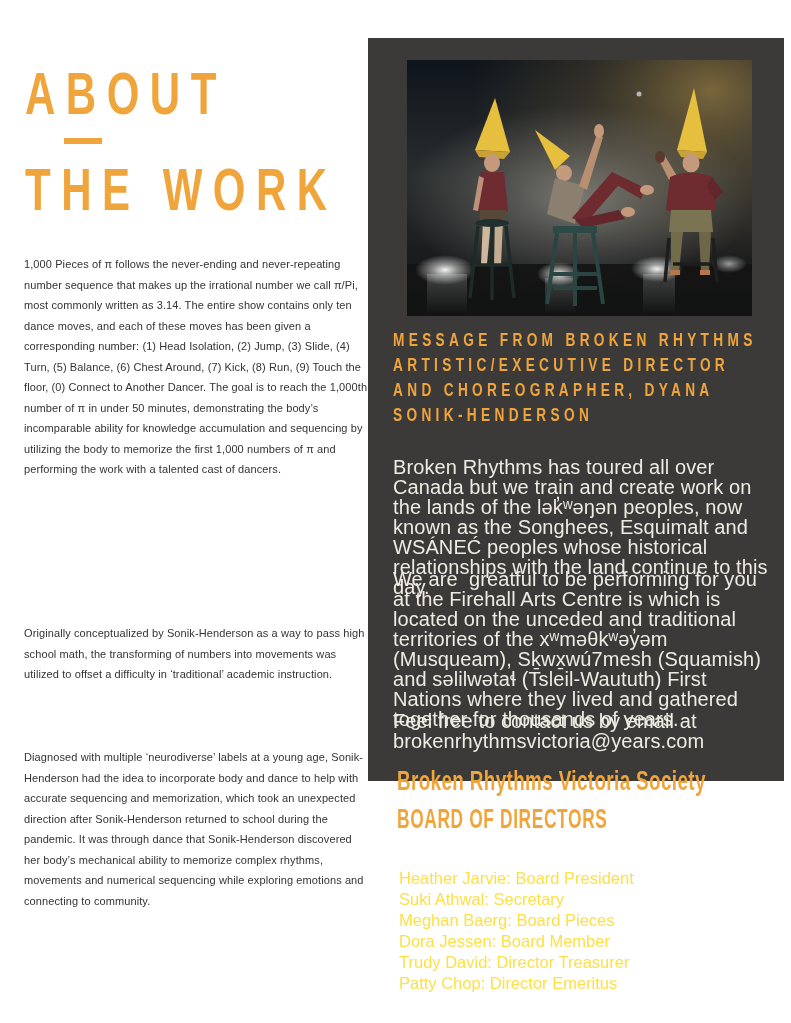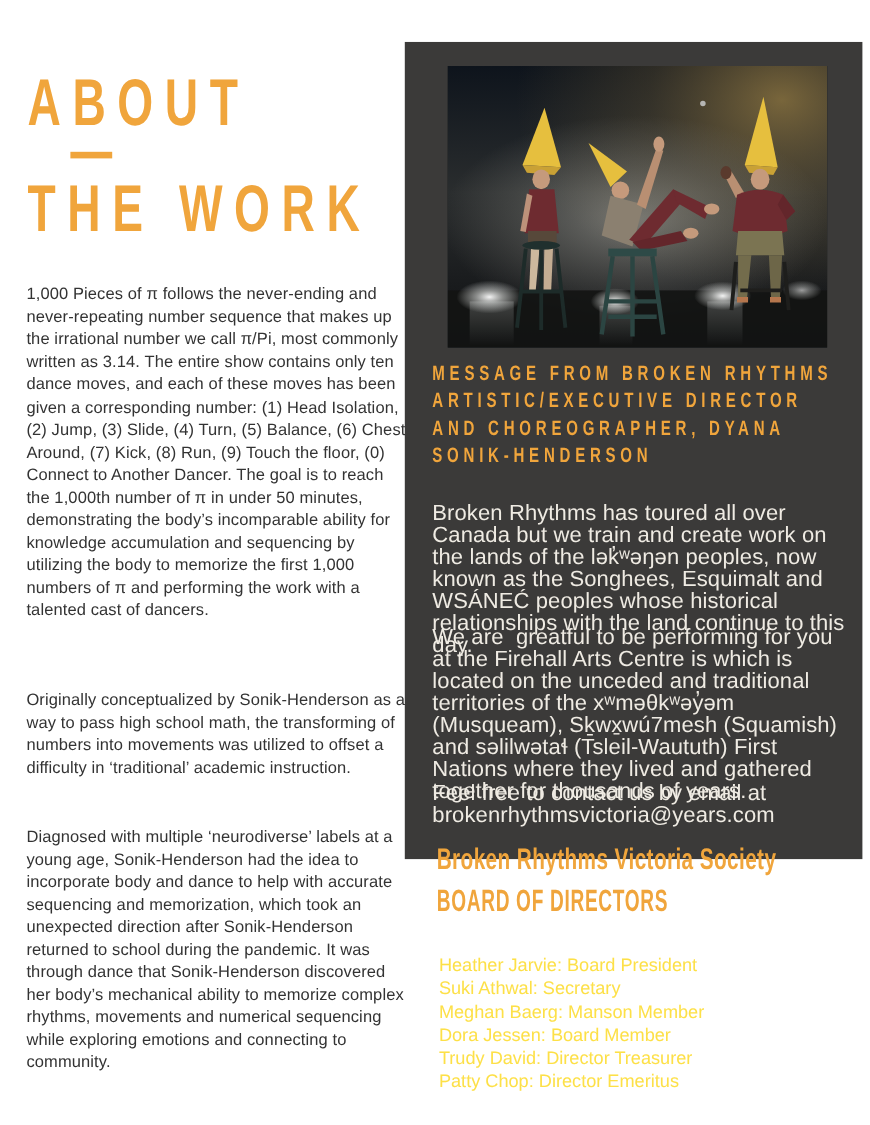--- a/index.html
+++ b/index.html
@@ -12,21 +12,21 @@
   
   .left-title{position:absolute;left:25px;top:26px;}
   .title-line{
     color:var(--accent);font-weight:800;font-size:60px;line-height:60px;
     letter-spacing:15px;transform:scaleX(0.70);transform-origin:left top;
     white-space:nowrap;
   }
   .title-dash{width:38px;height:6px;background:var(--accent);margin:14px 0 16px 39px;}
   .body-par{
     position:absolute;left:24px;width:346px;
-    font-size:15px;line-height:20.5px;color:#333;letter-spacing:0.1px;
+    font-size:11px;line-height:20.5px;color:#333;letter-spacing:0.1px;
   }
   #lp1{top:205px;} #lp2{top:574px;} #lp3{top:698px;}
   
   .right-panel{
     position:absolute;left:368px;top:0;width:416px;height:743px;
     background:var(--panel);color:#EFEBE3;
   }
   .photo{
     position:absolute;left:39px;top:22px;width:345px;height:256px;
     overflow:hidden;background:#101418;
@@ -178,20 +178,20 @@
     <p class="panel-par" id="rp2">We are&nbsp; greatful to be performing for you at the Firehall Arts Centre is which is located on the unceded and traditional territories of the xʷməθkʷəy̓əm (Musqueam), Sḵwx̱wú7mesh (Squamish) and səlilwətaɬ (Tsleil-Waututh) First Nations where they lived and gathered together for thousands of years.</p>
     <p class="panel-par contact">Feel free to contact us by email at
 brokenrhythmsvictoria@years.com</p>
 
     <div class="board-h1">Broken Rhythms Victoria Society</div>
     <div class="board-h2">BOARD OF DIRECTORS</div>
 
     <div class="board-list">
         <div class="board-row">Heather Jarvie: Board President</div>
         <div class="board-row">Suki Athwal: Secretary</div>
-        <div class="board-row">Meghan Baerg: Manson Member</div>
+        <div class="board-row">Meghan Baerg: Board Pieces</div>
         <div class="board-row">Dora Jessen: Board Member</div>
         <div class="board-row">Trudy David: Director Treasurer</div>
         <div class="board-row">Patty Chop: Director Emeritus</div>
       </div>
   </div>
 
 </div>
 
 </body></html>

